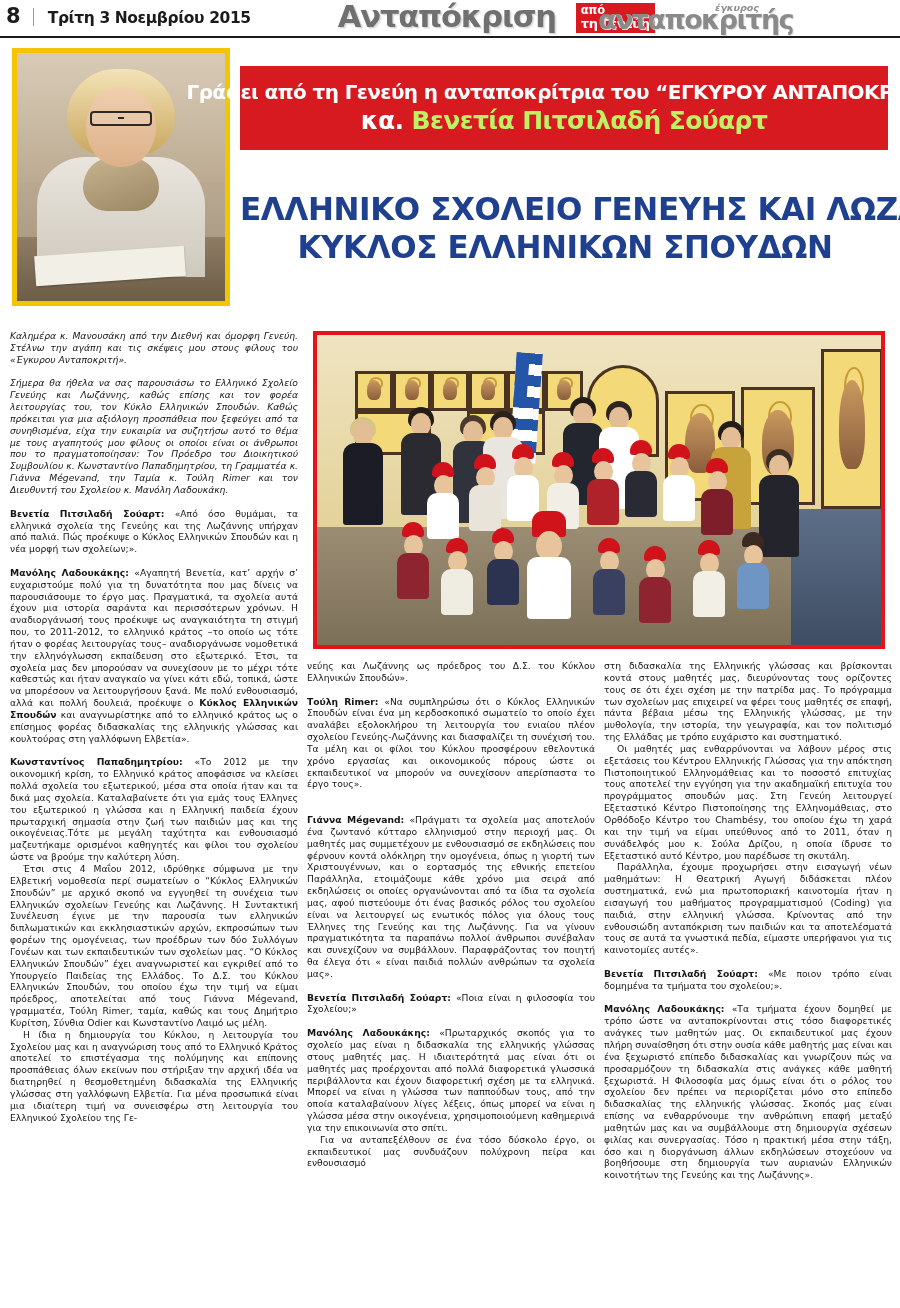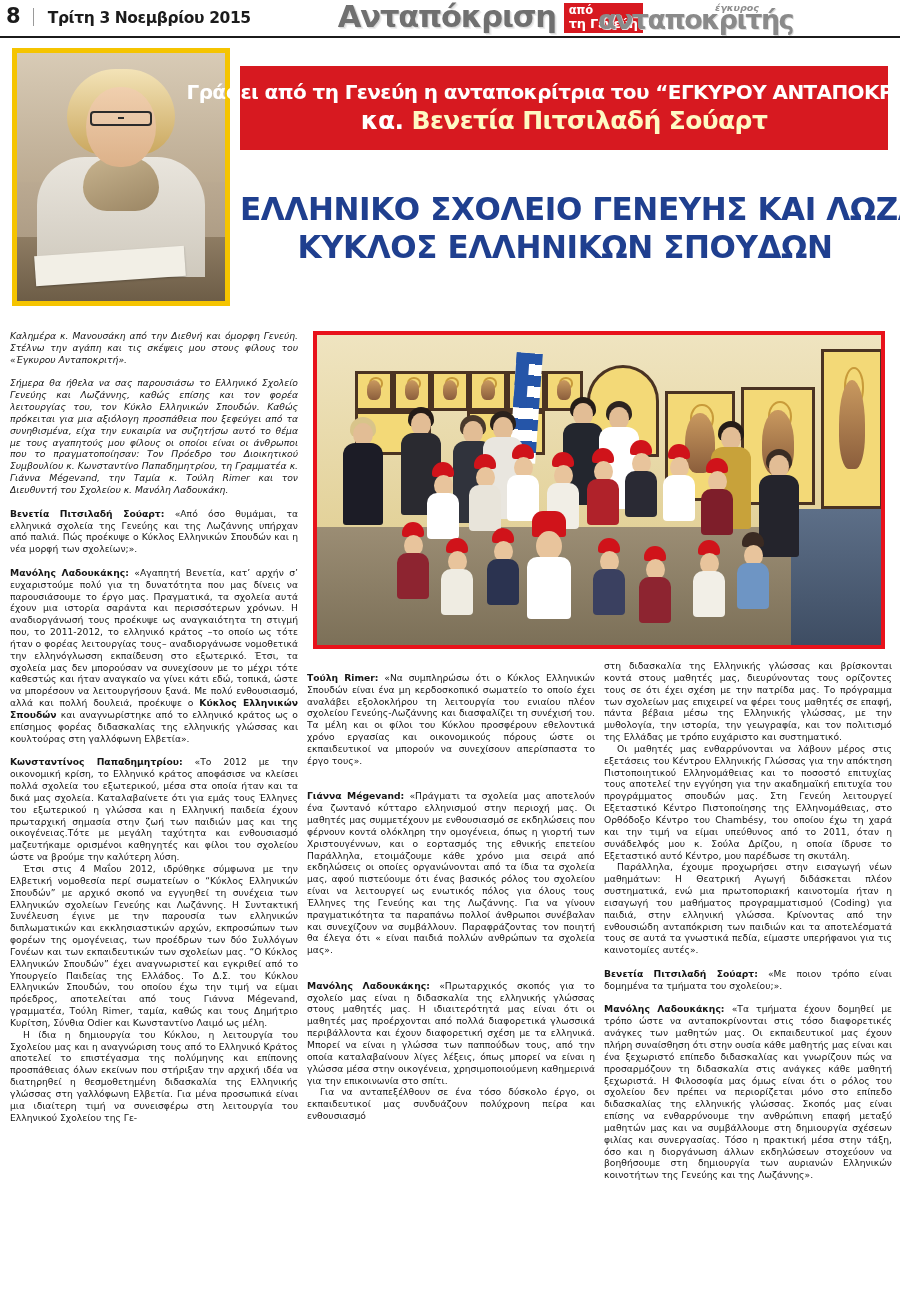--- a/index.html
+++ b/index.html
@@ -23,21 +23,21 @@
   .folio-rule{
     display:inline-block;width:1px;height:18px;background:#9a9a9a;
     vertical-align:-3px;margin:0 7px 0 6px;
   }
   .folio-date{
     font-size:15.5px;font-weight:bold;color:#1b1b1b;
     letter-spacing:-0.4px;
   }
   .mast-center{
     position:absolute;left:340px;top:2px;
-    display:flex;align-items:flex-start;gap:10px;
+    display:flex;align-items:flex-start;gap:22px;
   }
   .mast-word{
     font-family:"DejaVu Sans","Liberation Sans",sans-serif;
     font-size:30px;font-weight:bold;
     color:#707070;
     letter-spacing:-1.2px;
     line-height:1;
     text-shadow:1px 1px 0 #d8d8d8, 2px 2px 0 #ededed;
     transform:scaleX(1.02);
   }
@@ -101,21 +101,21 @@
   }
   .banner .l1{
     color:#ffffff;font-weight:bold;font-size:20px;letter-spacing:-0.6px;
     text-align:center;white-space:nowrap;line-height:1.15;
   }
   .banner .l2{
     font-weight:bold;font-size:25px;letter-spacing:-0.6px;
     text-align:center;white-space:nowrap;line-height:1.2;margin-top:2px;
   }
   .banner .l2 .pre{color:#ffffff;}
-  .banner .l2 .name{color:#fef9c3;}
+  .banner .l2 .name{color:#bef264;}
 
   .headline{
     position:absolute;left:240px;top:190px;width:650px;
     text-align:center;color:#1f3f8f;
   }
   .headline .h1,.headline .h2{
     font-weight:bold;font-size:31px;letter-spacing:-0.4px;line-height:1.24;
     white-space:nowrap;
   }
 
@@ -405,26 +405,28 @@
     <p><span class="bold">Βενετία Πιτσιλαδή Σούαρτ:</span><span> «Από όσο θυμάμαι, τα ελληνικά σχολεία της Γενεύης και της Λωζάννης υπήρχαν από παλιά. Πώς προέκυψε ο Κύκλος Ελληνικών Σπουδών και η νέα μορφή των σχολείων;».</span></p>
     <div class="gap"></div>
     <p><span class="bold">Μανόλης Λαδουκάκης:</span><span> «Αγαπητή Βενετία, κατ’ αρχήν σ’ ευχαριστούμε πολύ για τη δυνατότητα που μας δίνεις να παρουσιάσουμε το έργο μας. Πραγματικά, τα σχολεία αυτά έχουν μια ιστορία σαράντα και περισσότερων χρόνων. Η αναδιοργάνωσή τους προέκυψε ως αναγκαιότητα τη στιγμή που, το 2011-2012, το ελληνικό κράτος –το οποίο ως τότε ήταν ο φορέας λειτουργίας τους– αναδιοργάνωσε νομοθετικά την ελληνόγλωσση εκπαίδευση στο εξωτερικό. Έτσι, τα σχολεία μας δεν μπορούσαν να συνεχίσουν με το μέχρι τότε καθεστώς και ήταν αναγκαίο να γίνει κάτι εδώ, τοπικά, ώστε να μπορέσουν να λειτουργήσουν ξανά. Με πολύ ενθουσιασμό, αλλά και πολλή δουλειά, προέκυψε ο </span><span class="bold">Κύκλος Ελληνικών Σπουδών</span><span> και αναγνωρίστηκε από το ελληνικό κράτος ως ο επίσημος φορέας διδασκαλίας της ελληνικής γλώσσας και κουλτούρας στη γαλλόφωνη Ελβετία».</span></p>
     <div class="gap"></div>
     <p><span class="bold">Κωνσταντίνος Παπαδημητρίου:</span><span> «Το 2012 με την οικονομική κρίση, το Ελληνικό κράτος αποφάσισε να κλείσει πολλά σχολεία του εξωτερικού, μέσα στα οποία ήταν και τα δικά μας σχολεία. Καταλαβαίνετε ότι για εμάς τους Έλληνες του εξωτερικού η γλώσσα και η Ελληνική παιδεία έχουν πρωταρχική σημασία στην ζωή των παιδιών μας και της οικογένειας.Τότε με μεγάλη ταχύτητα και ενθουσιασμό μαζευτήκαμε ορισμένοι καθηγητές και φίλοι του σχολείου ώστε να βρούμε την καλύτερη λύση.</span></p>
     <p class="ind">Έτσι στις 4 Μαΐου 2012, ιδρύθηκε σύμφωνα με την Ελβετική νομοθεσία περί σωματείων ο “Κύκλος Ελληνικών Σπουδών” με αρχικό σκοπό να εγγυηθεί τη συνέχεια των Ελληνικών σχολείων Γενεύης και Λωζάννης. Η Συντακτική Συνέλευση έγινε με την παρουσία των ελληνικών διπλωματικών και εκκλησιαστικών αρχών, εκπροσώπων των φορέων της ομογένειας, των προέδρων των δύο Συλλόγων Γονέων και των εκπαιδευτικών των σχολείων μας. “Ο Κύκλος Ελληνικών Σπουδών” έχει αναγνωριστεί και εγκριθεί από το Υπουργείο Παιδείας της Ελλάδος. Το Δ.Σ. του Κύκλου Ελληνικών Σπουδών, του οποίου έχω την τιμή να είμαι πρόεδρος, αποτελείται από τους Γιάννα Mégevand, γραμματέα, Τούλη Rimer, ταμία, καθώς και τους Δημήτριο Κυρίτση, Σύνθια Odier και Κωνσταντίνο Λαιμό ως μέλη.</p>
     <p class="ind">Η ίδια η δημιουργία του Κύκλου, η λειτουργία του Σχολείου μας και η αναγνώριση τους από το Ελληνικό Κράτος αποτελεί το επιστέγασμα της πολύμηνης και επίπονης προσπάθειας όλων εκείνων που στήριξαν την αρχική ιδέα να διατηρηθεί η θεσμοθετημένη διδασκαλία της Ελληνικής γλώσσας στη γαλλόφωνη Ελβετία. Για μένα προσωπικά είναι μια ιδιαίτερη τιμή να συνεισφέρω στη λειτουργία του Ελληνικού Σχολείου της Γε-</p>
   </div>
 
   <div class="col" id="col2">
+    <p>νεύης και Λωζάννης ως πρόεδρος του Δ.Σ. του Κύκλου Ελληνικών Σπουδών».</p>
     <div class="gap"></div>
     <p><span class="bold">Τούλη Rimer:</span><span> «Να συμπληρώσω ότι ο Κύκλος Ελληνικών Σπουδών είναι ένα μη κερδοσκοπικό σωματείο το οποίο έχει αναλάβει εξολοκλήρου τη λειτουργία του ενιαίου πλέον σχολείου Γενεύης-Λωζάννης και διασφαλίζει τη συνέχισή του. Τα μέλη και οι φίλοι του Κύκλου προσφέρουν εθελοντικά χρόνο εργασίας και οικονομικούς πόρους ώστε οι εκπαιδευτικοί να μπορούν να συνεχίσουν απερίσπαστα το έργο τους».</span></p>
     <div class="gap"></div>
     <div class="gap"></div>
     <p><span class="bold">Γιάννα Mégevand:</span><span> «Πράγματι τα σχολεία μας αποτελούν ένα ζωντανό κύτταρο ελληνισμού στην περιοχή μας. Οι μαθητές μας συμμετέχουν με ενθουσιασμό σε εκδηλώσεις που φέρνουν κοντά ολόκληρη την ομογένεια, όπως η γιορτή των Χριστουγέννων, και ο εορτασμός της εθνικής επετείου Παράλληλα, ετοιμάζουμε κάθε χρόνο μια σειρά από εκδηλώσεις οι οποίες οργανώνονται από τα ίδια τα σχολεία μας, αφού πιστεύουμε ότι ένας βασικός ρόλος του σχολείου είναι να λειτουργεί ως ενωτικός πόλος για όλους τους Έλληνες της Γενεύης και της Λωζάννης. Για να γίνουν πραγματικότητα τα παραπάνω πολλοί άνθρωποι συνέβαλαν και συνεχίζουν να συμβάλλουν. Παραφράζοντας τον ποιητή θα έλεγα ότι « είναι παιδιά πολλών ανθρώπων τα σχολεία μας».</span></p>
     <div class="gap"></div>
+    <p><span class="bold">Βενετία Πιτσιλαδή Σούαρτ:</span><span> «Ποια είναι η φιλοσοφία του Σχολείου;»</span></p>
     <div class="gap"></div>
     <p><span class="bold">Μανόλης Λαδουκάκης:</span><span> «Πρωταρχικός σκοπός για το σχολείο μας είναι η διδασκαλία της ελληνικής γλώσσας στους μαθητές μας. Η ιδιαιτερότητά μας είναι ότι οι μαθητές μας προέρχονται από πολλά διαφορετικά γλωσσικά περιβάλλοντα και έχουν διαφορετική σχέση με τα ελληνικά. Μπορεί να είναι η γλώσσα των παππούδων τους, από την οποία καταλαβαίνουν λίγες λέξεις, όπως μπορεί να είναι η γλώσσα μέσα στην οικογένεια, χρησιμοποιούμενη καθημερινά για την επικοινωνία στο σπίτι.</span></p>
     <p class="ind">Για να ανταπεξέλθουν σε ένα τόσο δύσκολο έργο, οι εκπαιδευτικοί μας συνδυάζουν πολύχρονη πείρα και ενθουσιασμό</p>
   </div>
 
   <div class="col" id="col3">
     <p>στη διδασκαλία της Ελληνικής γλώσσας και βρίσκονται κοντά στους μαθητές μας, διευρύνοντας τους ορίζοντες τους σε ότι έχει σχέση με την πατρίδα μας. Το πρόγραμμα των σχολείων μας επιχειρεί να φέρει τους μαθητές σε επαφή, πάντα βέβαια μέσω της Ελληνικής γλώσσας, με την μυθολογία, την ιστορία, την γεωγραφία, και τον πολιτισμό της Ελλάδας με τρόπο ευχάριστο και συστηματικό.</p>
     <p class="ind">Οι μαθητές μας ενθαρρύνονται να λάβουν μέρος στις εξετάσεις του Κέντρου Ελληνικής Γλώσσας για την απόκτηση Πιστοποιητικού Ελληνομάθειας και το ποσοστό επιτυχίας τους αποτελεί την εγγύηση για την ακαδημαϊκή επιτυχία του προγράμματος σπουδών μας. Στη Γενεύη λειτουργεί Εξεταστικό Κέντρο Πιστοποίησης της Ελληνομάθειας, στο Ορθόδοξο Κέντρο του Chambésy, του οποίου έχω τη χαρά και την τιμή να είμαι υπεύθυνος από το 2011, όταν η συνάδελφός μου κ. Σούλα Δρίζου, η οποία ίδρυσε το Εξεταστικό αυτό Κέντρο, μου παρέδωσε τη σκυτάλη.</p>
     <p class="ind">Παράλληλα, έχουμε προχωρήσει στην εισαγωγή νέων μαθημάτων: Η Θεατρική Αγωγή διδάσκεται πλέον συστηματικά, ενώ μια πρωτοποριακή καινοτομία ήταν η εισαγωγή του μαθήματος προγραμματισμού (Coding) για παιδιά, στην ελληνική γλώσσα. Κρίνοντας από την ενθουσιώδη ανταπόκριση των παιδιών και τα αποτελέσματά τους σε αυτά τα γνωστικά πεδία, είμαστε υπερήφανοι για τις καινοτομίες αυτές».</p>
     <div class="gap"></div>

